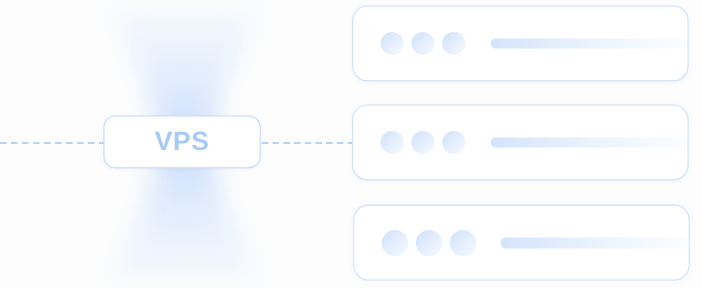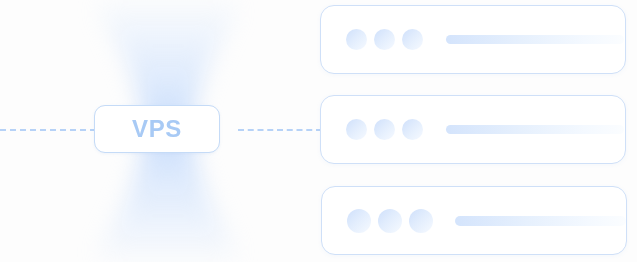--- a/index.html
+++ b/index.html
@@ -39,21 +39,21 @@
     border-top: 2px dashed #b6d2f7;
   }
   .dash-left  { left: 0px;   top: 129px; width: 96px; }
   .dash-right { left: 238px; top: 129px; width: 84px; }
 
   
   .vps-badge {
     position: absolute;
     left: 94px;
     top: 105px;
-    width: 126px;
+    width: 143px;
     height: 48px;
     box-sizing: border-box;
     background: #ffffff;
     border: 1px solid #c5dbf7;
     border-radius: 11px;
     display: flex;
     align-items: center;
     justify-content: center;
     box-shadow: 0 1px 3px rgba(120,160,220,0.10);
   }

